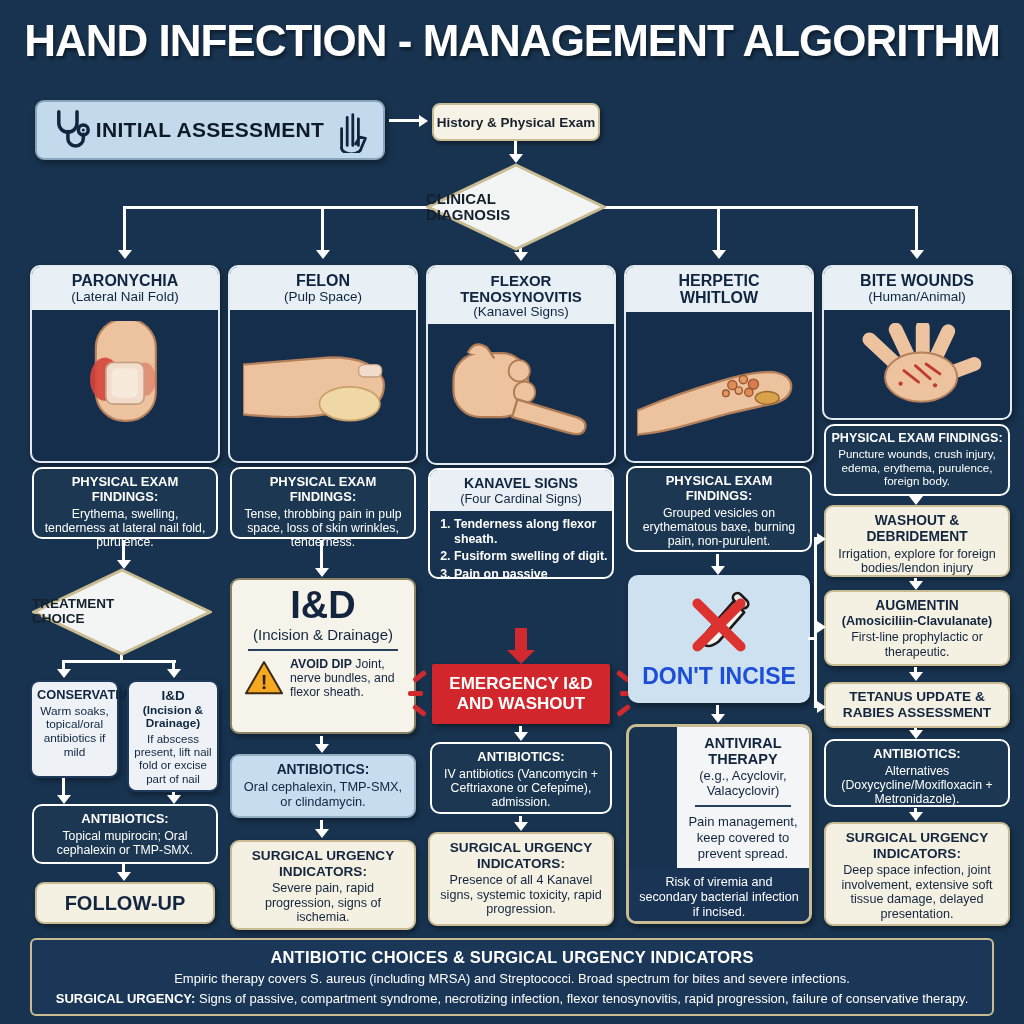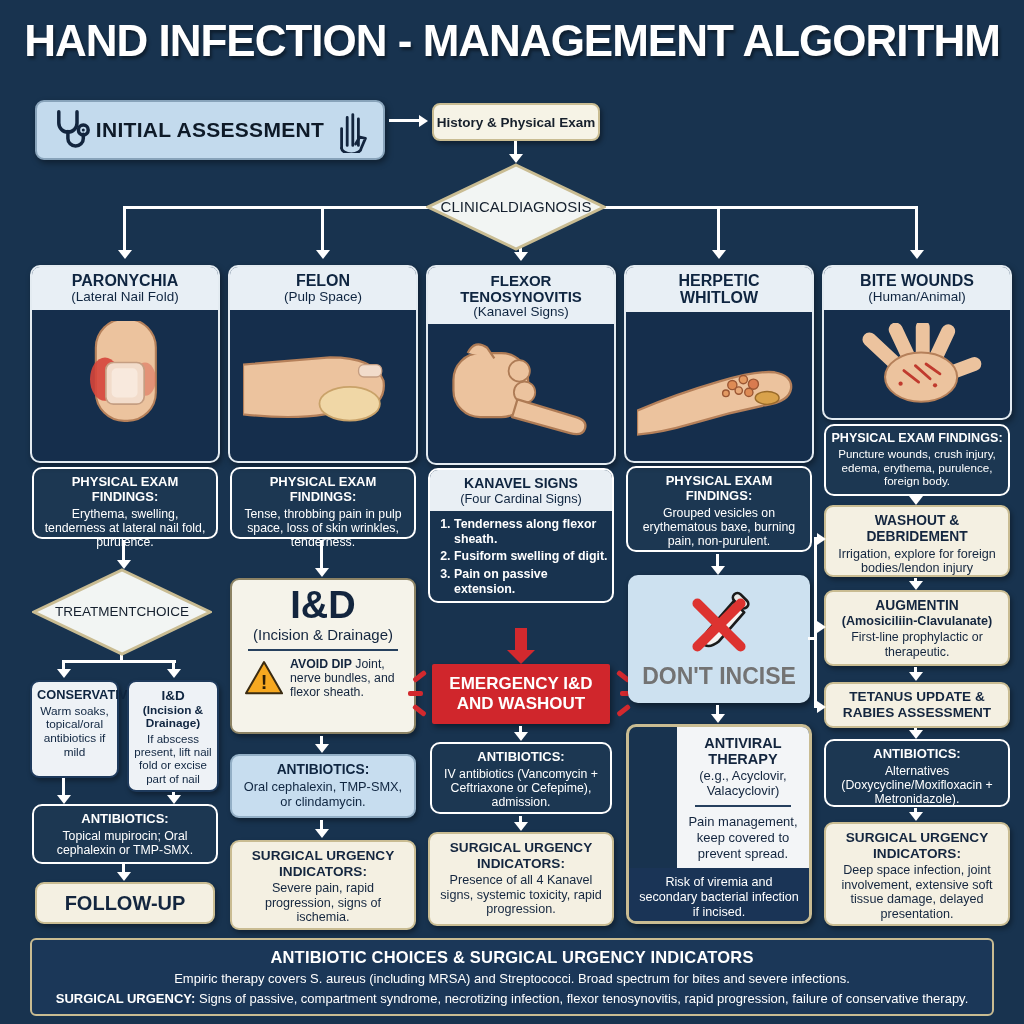--- a/index.html
+++ b/index.html
@@ -36,22 +36,22 @@
   .harrow{position:absolute;height:3px;background:#fff;}
   .harrow::after{content:"";position:absolute;left:100%;top:50%;transform:translateY(-50%);
                  border:6px solid transparent;border-right:none;border-left:9px solid #fff;}
   .red-varrow{position:absolute;width:12px;background:#D2292E;}
   .red-varrow::after{content:"";position:absolute;top:100%;left:50%;transform:translateX(-50%);
                  border:14px solid transparent;border-bottom:none;border-top:14px solid #D2292E;}
   .spark{position:absolute;width:15px;height:4.5px;background:#D2292E;border-radius:2px;}
   
   .diamond{position:absolute;z-index:2;}
   .diamond svg{position:absolute;inset:0;}
-  .dtext{position:absolute;inset:0;display:flex;align-items:center;
-         justify-content:center;font-weight:400;color:#15202E;line-height:1.1;}
+  .dtext{position:absolute;inset:0;display:flex;flex-direction:column;align-items:flex-start;
+         justify-content:center;font-weight:700;color:#15202E;line-height:1.1;}
   .dlayer{z-index:1;}
   
   .init{display:flex;align-items:center;justify-content:space-between;background:#C3DAED;
         border:2.5px solid #88A3BA;border-radius:9px;padding:0 12px;box-shadow:2px 3px 6px rgba(0,0,0,.4);}
   .init .ilabel{font-size:21px;font-weight:800;color:#0E1A28;letter-spacing:.3px;}
   .hist{display:flex;align-items:center;justify-content:center;background:#F6F3E6;
         border:2px solid #C9BC92;border-radius:8px;font-size:13.5px;font-weight:700;color:#17202C;
         box-shadow:2px 3px 5px rgba(0,0,0,.4);}
   .bigid{font-size:38px;font-weight:800;color:#13253E;line-height:1;}
   .idsub{font-size:15px;color:#13253E;margin-top:2px;}
@@ -59,21 +59,21 @@
   .warnrow{display:flex;align-items:center;gap:6px;padding:0 6px;text-align:left;}
   .warnrow .wt{font-size:12.3px;line-height:1.15;color:#13253E;}
   .kan-list{margin:4px 0 0;padding:2px 4px 2px 24px;text-align:left;color:#fff;font-size:12.4px;line-height:1.18;font-weight:bold;}
   .kan-list li{margin-bottom:3px;}
   .kanhdr{background:#E9EFF4;color:#0F2540;text-align:center;padding:5px 2px;}
   .embox{background:#D0262C;border-radius:2px;color:#fff;display:flex;flex-direction:column;
          align-items:center;justify-content:center;font-weight:800;font-size:17px;line-height:1.2;
          box-shadow:2px 3px 6px rgba(0,0,0,.45);}
   .dontbox{background:#CDE1F0;border-radius:10px;display:flex;flex-direction:column;align-items:center;
            justify-content:center;gap:2px;box-shadow:2px 3px 6px rgba(0,0,0,.45);}
-  .dontlabel{font-size:23px;font-weight:800;color:#737373;}
+  .dontlabel{font-size:23px;font-weight:800;color:#1d4ed8;}
   .antivir{border:3px solid #C9BC92;border-radius:10px;overflow:hidden;display:flex;flex-direction:column;
            box-shadow:2px 3px 6px rgba(0,0,0,.45);}
   .antivir .top{background:#F3F5F7;color:#13253E;text-align:center;padding:8px 6px 6px;flex:1;margin-left:48px;}
   .antivir .bot{background:#1A3456;color:#fff;text-align:center;padding:7px 6px;font-size:12.6px;line-height:1.2;}
   .followup{display:flex;align-items:center;justify-content:center;font-size:20px;font-weight:800;
             color:#14263F;}
   .footer{background:#1B3758;border:2px solid #C9BC92;border-radius:6px;color:#fff;text-align:center;
           padding:8px 14px;}
   .footer .ft{font-size:16.5px;font-weight:800;letter-spacing:.2px;}
   .footer .fl{font-size:13px;margin-top:4px;line-height:1.2;}
@@ -233,21 +233,21 @@
     <div class="illo">
       <svg width="160" height="110" viewBox="0 0 180 120">
         <rect x="14" y="14" width="84" height="72" rx="30" fill="#ECC39E" stroke="#AE7B55" stroke-width="2.5"></rect>
         <circle cx="88" cy="34" r="12" fill="#ECC39E" stroke="#AE7B55" stroke-width="2"></circle>
         <circle cx="94" cy="58" r="12" fill="#ECC39E" stroke="#AE7B55" stroke-width="2"></circle>
         <path d="M86,66 L152,86 Q165,90 162,99 Q159,108 145,104 L80,86 Z" fill="#ECC39E" stroke="#AE7B55" stroke-width="2.5" stroke-linejoin="round"></path>
         <path d="M30,14 Q38,-2 52,8 L60,20" fill="#ECC39E" stroke="#AE7B55" stroke-width="2.5"></path>
       </svg>
     </div>
   </div>
-  <div class="abs" style="left:428px;top:468px;width:186px;height:135px;border:2px solid #fff;border-radius:10px;overflow:hidden;">
+  <div class="abs" style="left:428px;top:468px;width:186px;height:111px;border:2px solid #fff;border-radius:10px;overflow:hidden;">
     <div class="kanhdr">
       <div style="font-weight:800;font-size:14px;">KANAVEL SIGNS</div>
       <div style="font-size:12.8px;">(Four Cardinal Signs)</div>
     </div>
     <ol class="kan-list">
       <li>Tenderness along flexor sheath.</li>
       <li>Fusiform swelling of digit.</li>
       <li>Pain on passive extension.</li>
       <li>Flexed posture of finger.</li>
     </ol>

